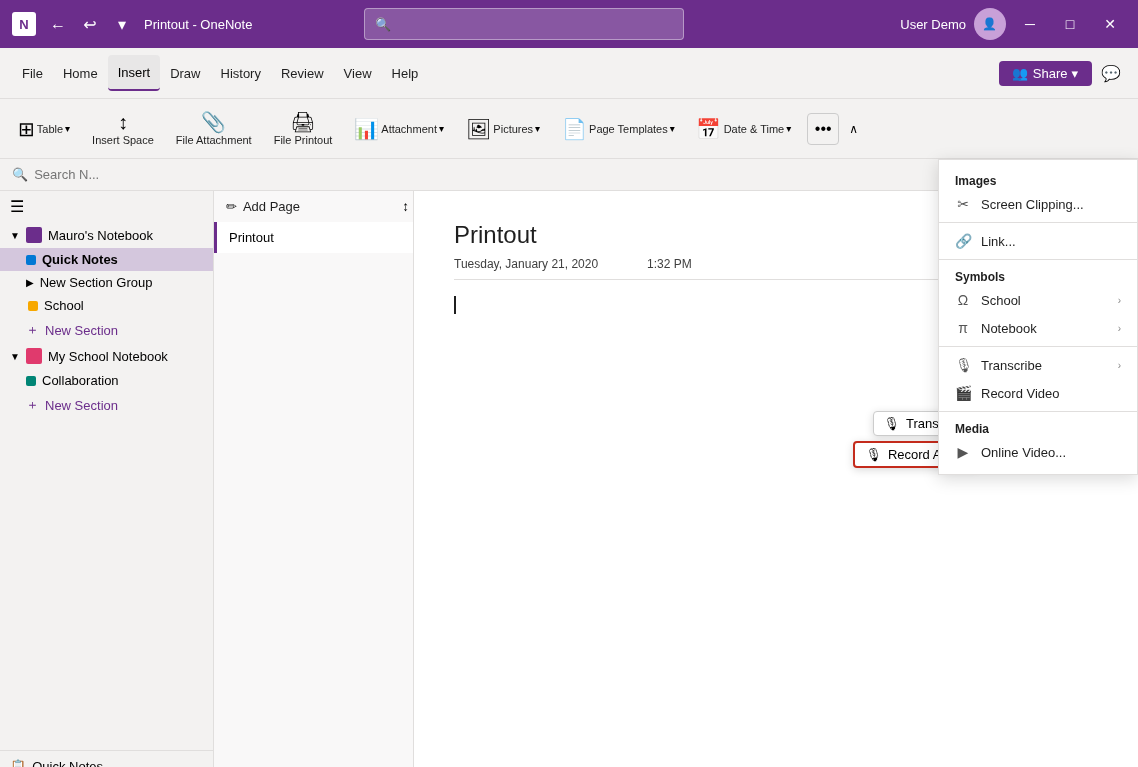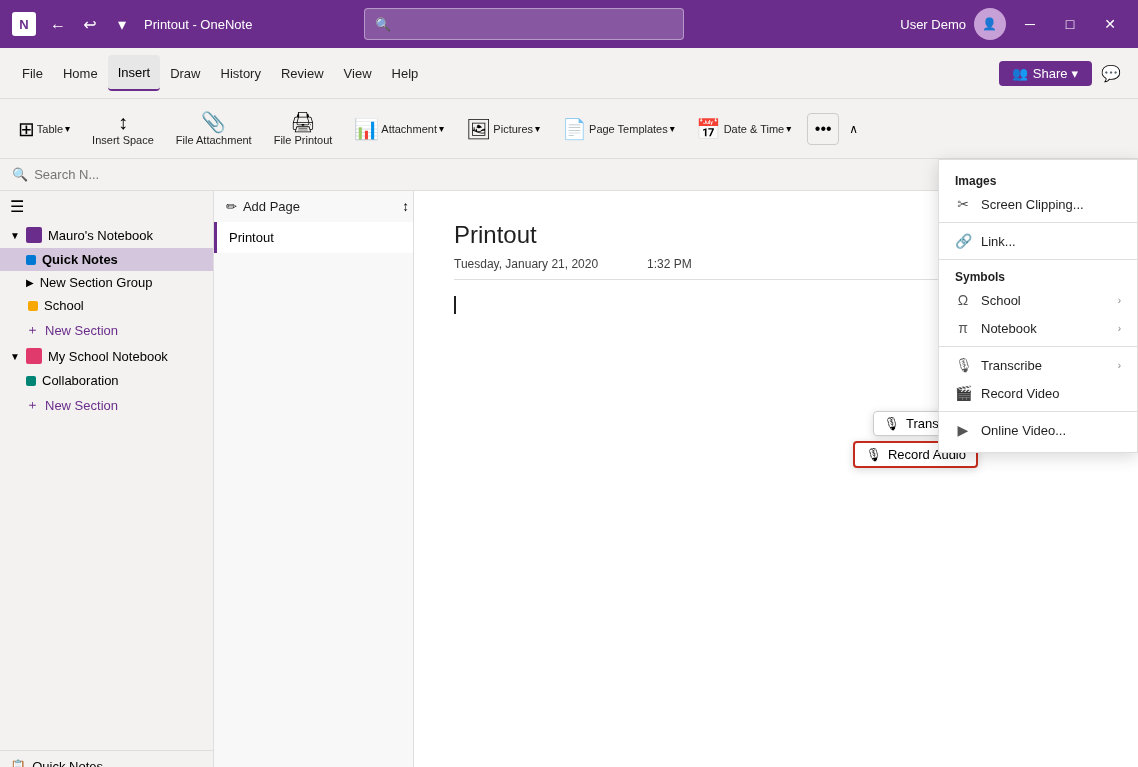--- a/index.html
+++ b/index.html
@@ -226,20 +226,21 @@
     <div class="dropdown-item">
       <span class="item-icon">🎙</span>
       <span>Transcribe</span>
       <span class="arrow">›</span>
     </div>
     <div class="dropdown-item">
       <span class="item-icon">🎬</span>
       <span>Record Video</span>
     </div>
     <div class="dropdown-separator"></div>
+    <div class="dropdown-section-title">Media</div>
     <div class="dropdown-item">
       <span class="item-icon">▶</span>
       <span>Online Video...</span>
     </div>
   </div>
 </div>
 
 <div class="search-row">
   <span>🔍</span>
   <input type="text" style="background: transparent; border: none; outline: none; font-size: 13px; width: 200px;" placeholder="Search N...">

